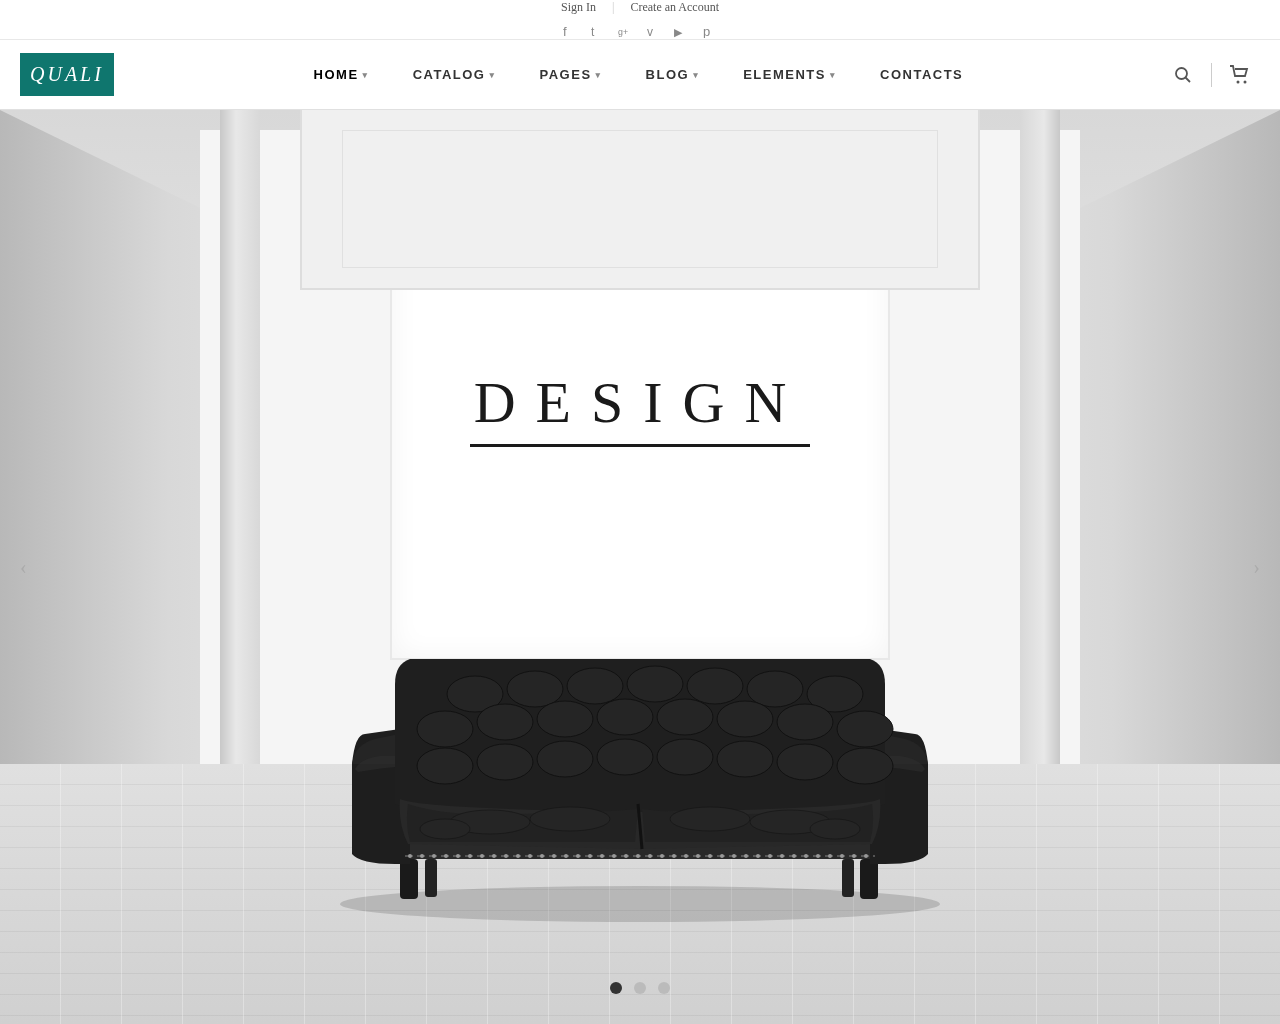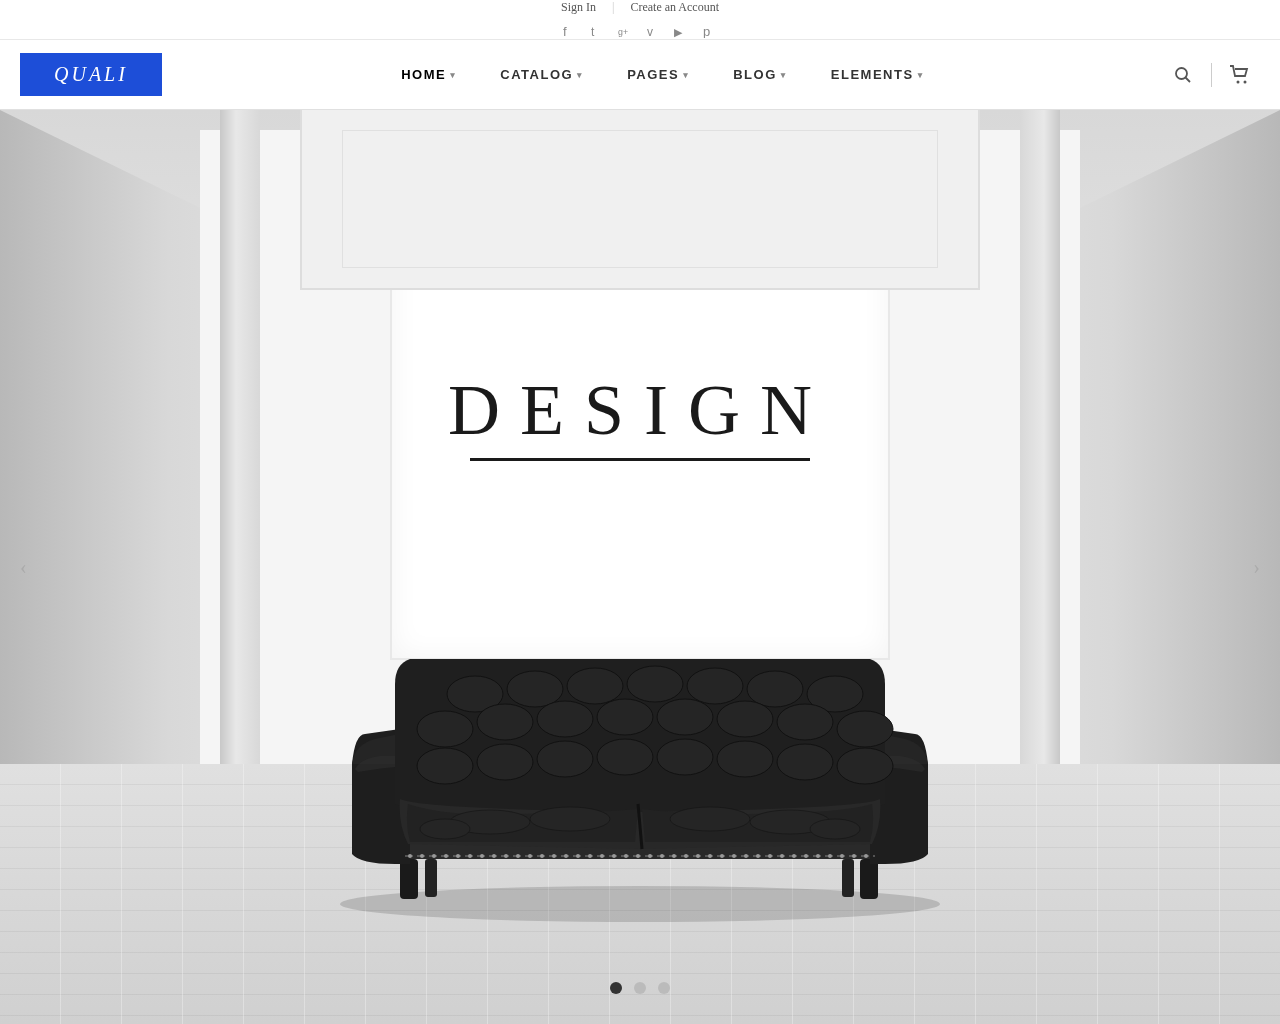--- a/index.html
+++ b/index.html
@@ -29,26 +29,26 @@
       align-items: center;
       justify-content: space-between;
       height: 70px;
       padding: 0 20px;
       background: rgba(255,255,255,0.97);
       border-bottom: 1px solid #e0e0e0;
       position: relative;
       z-index: 100;
     }
     #logo {
-      background: #1d4ed8;
+      background: #0f766e;
       color: #fff;
       font-size: 20px;
       font-family: 'Georgia', serif;
       letter-spacing: 3px;
-      padding: 10px 34px;
+      padding: 10px 10px;
       font-weight: normal;
       cursor: pointer;
     }
     #logo span { font-style: italic; }
     #nav-links {
       display: flex;
       align-items: center;
       gap: 0;
       margin: 0 auto;
     }
@@ -178,21 +178,21 @@
     
     .hero-text {
       position: absolute;
       top: 42%;
       left: 50%;
       transform: translateX(-50%) translateY(-120px);
       text-align: center;
       z-index: 10;
     }
     .hero-title {
-      font-size: 72px;
+      font-size: 58px;
       font-family: 'Georgia', serif;
       font-weight: normal;
       letter-spacing: 20px;
       color: #1a1a1a;
       line-height: 1;
       text-transform: uppercase;
     }
     .hero-underline {
       width: 340px;
       height: 3px;
@@ -324,20 +324,23 @@
       <span>PAGES</span>
       <span class="nav-chevron">▾</span>
     </a>
     <a class="nav-item">
       <span>BLOG</span>
       <span class="nav-chevron">▾</span>
     </a>
     <a class="nav-item">
       <span>ELEMENTS</span>
       <span class="nav-chevron">▾</span>
+    </a>
+    <a class="nav-item">
+      <span>CONTACTS</span>
     </a>
   </div>
 
   <div id="nav-actions">
     <button class="nav-action-btn">
       <svg width="18" height="18" viewBox="0 0 18 18" fill="none" stroke="#555" stroke-width="1.8">
         <circle cx="7.5" cy="7.5" r="5.5"></circle>
         <line x1="11.5" y1="11.5" x2="16" y2="16"></line>
       </svg>
     </button>

